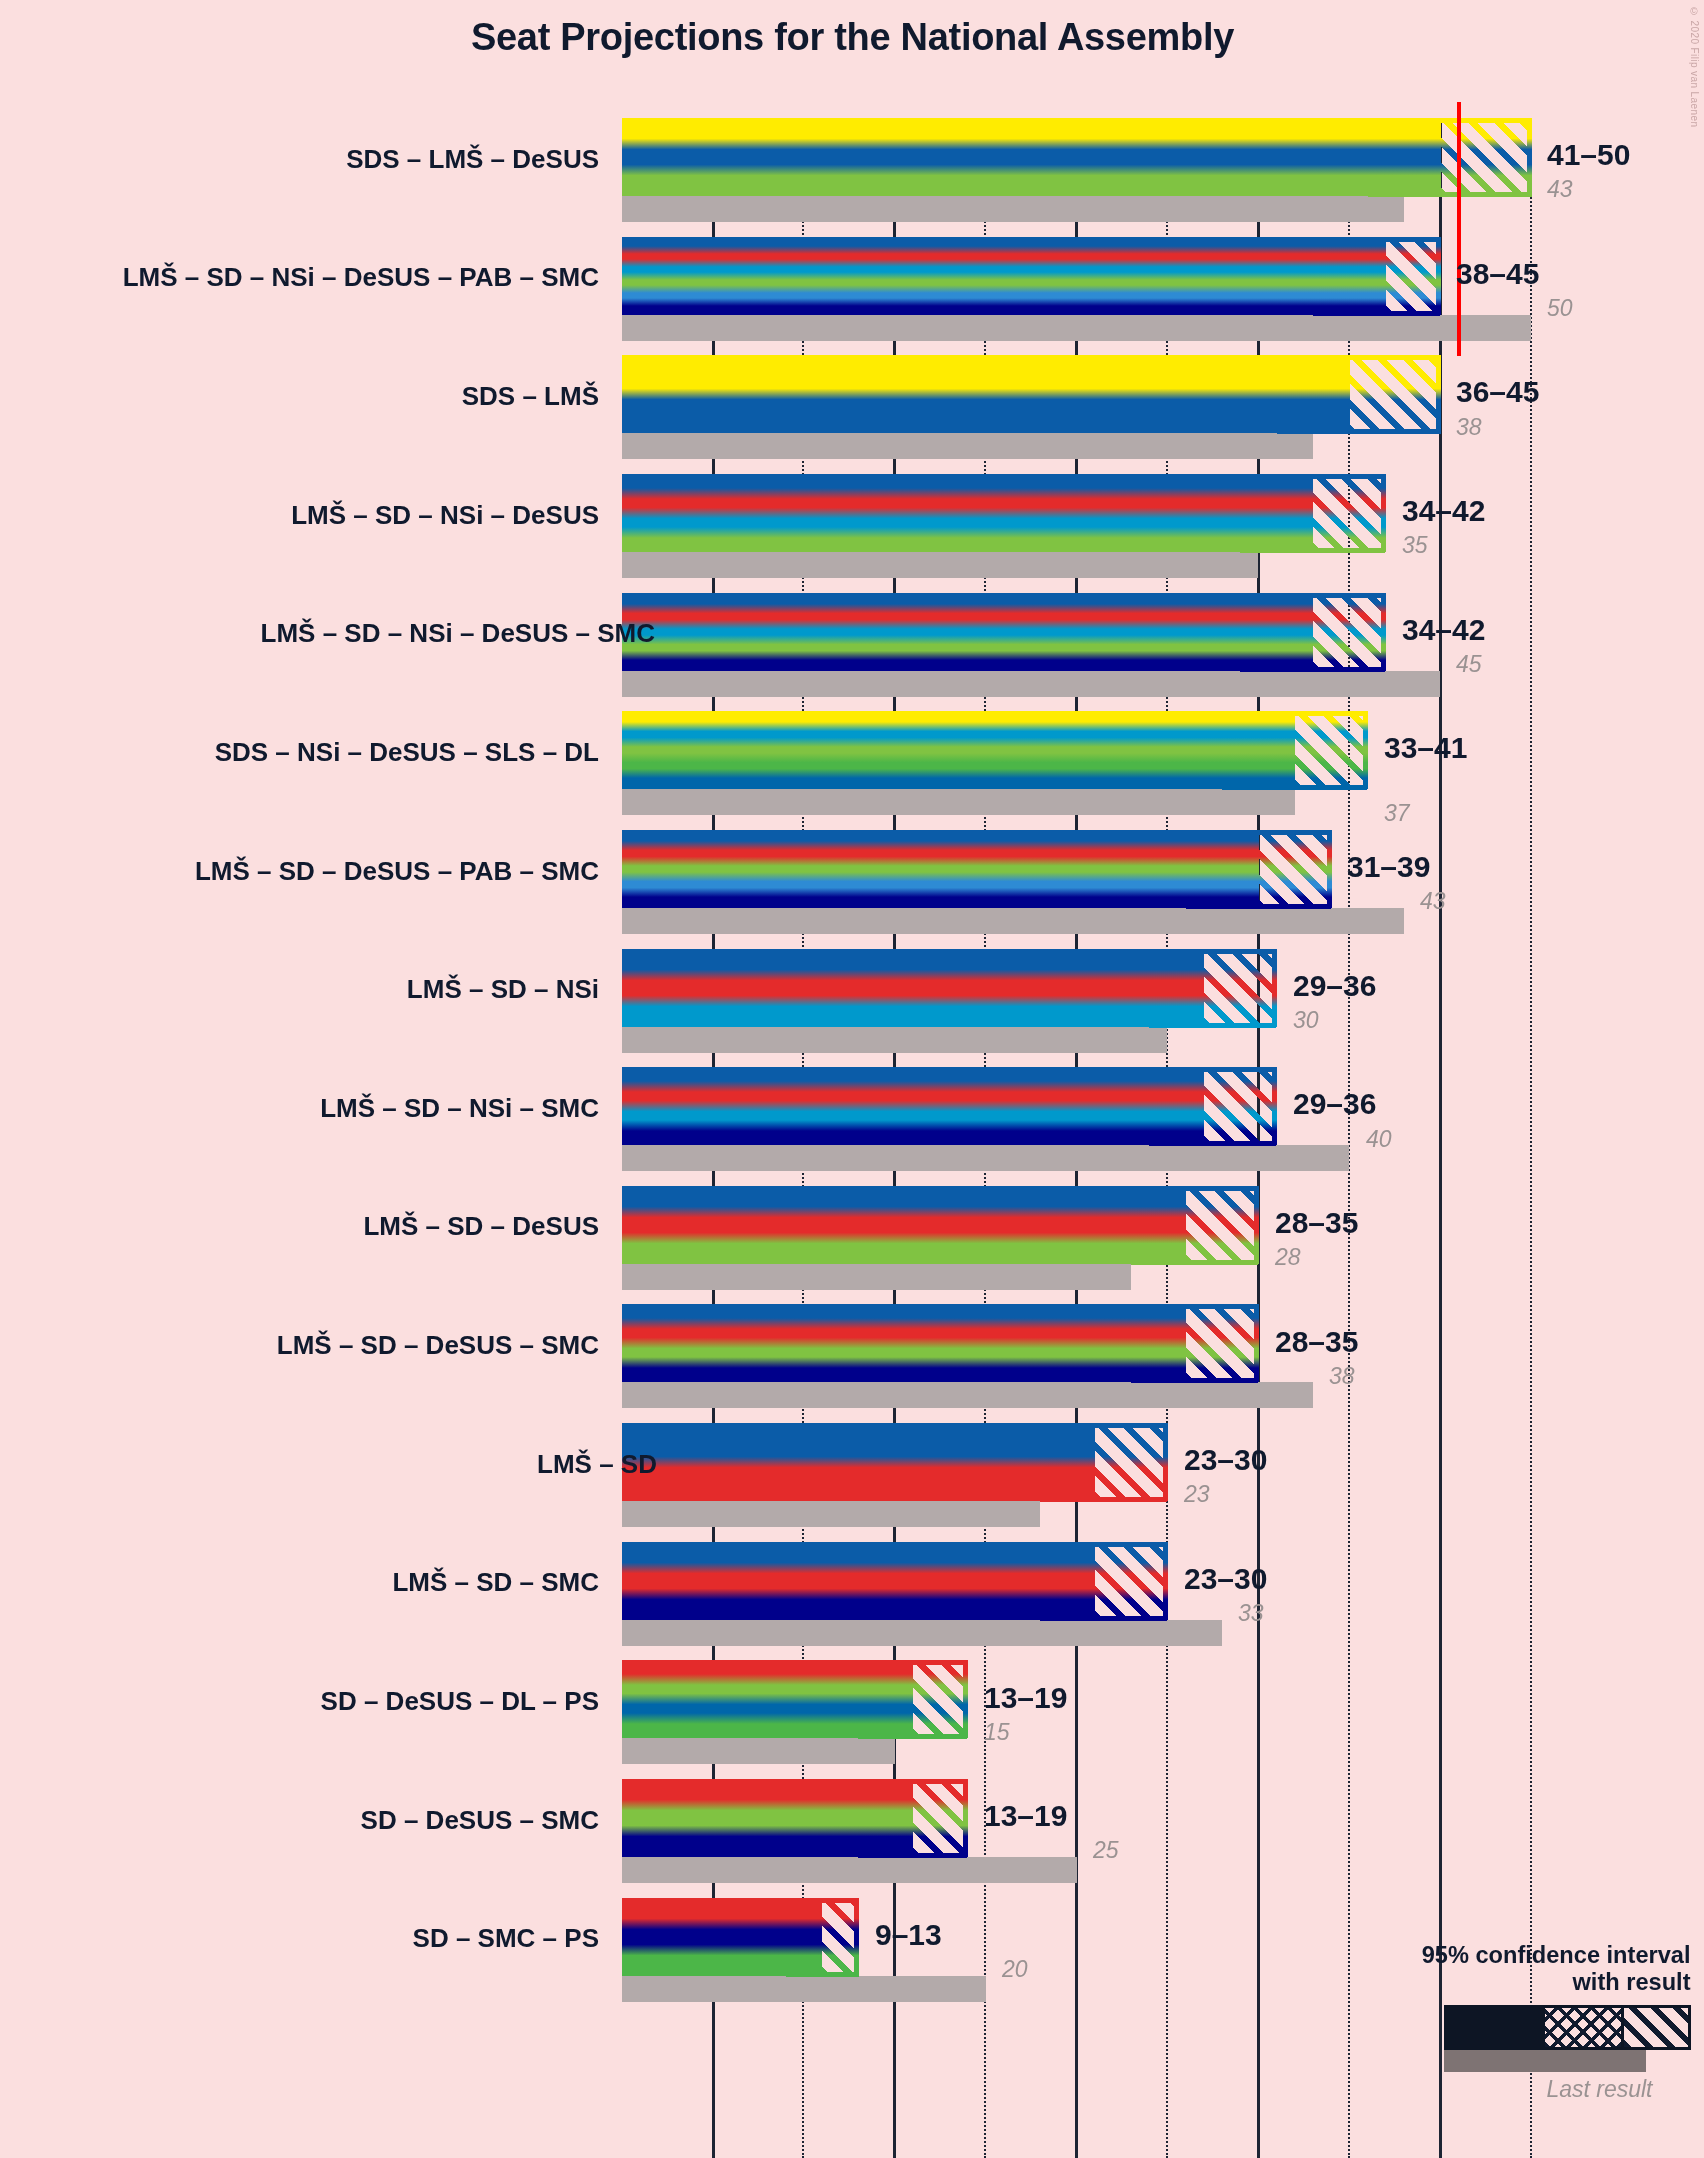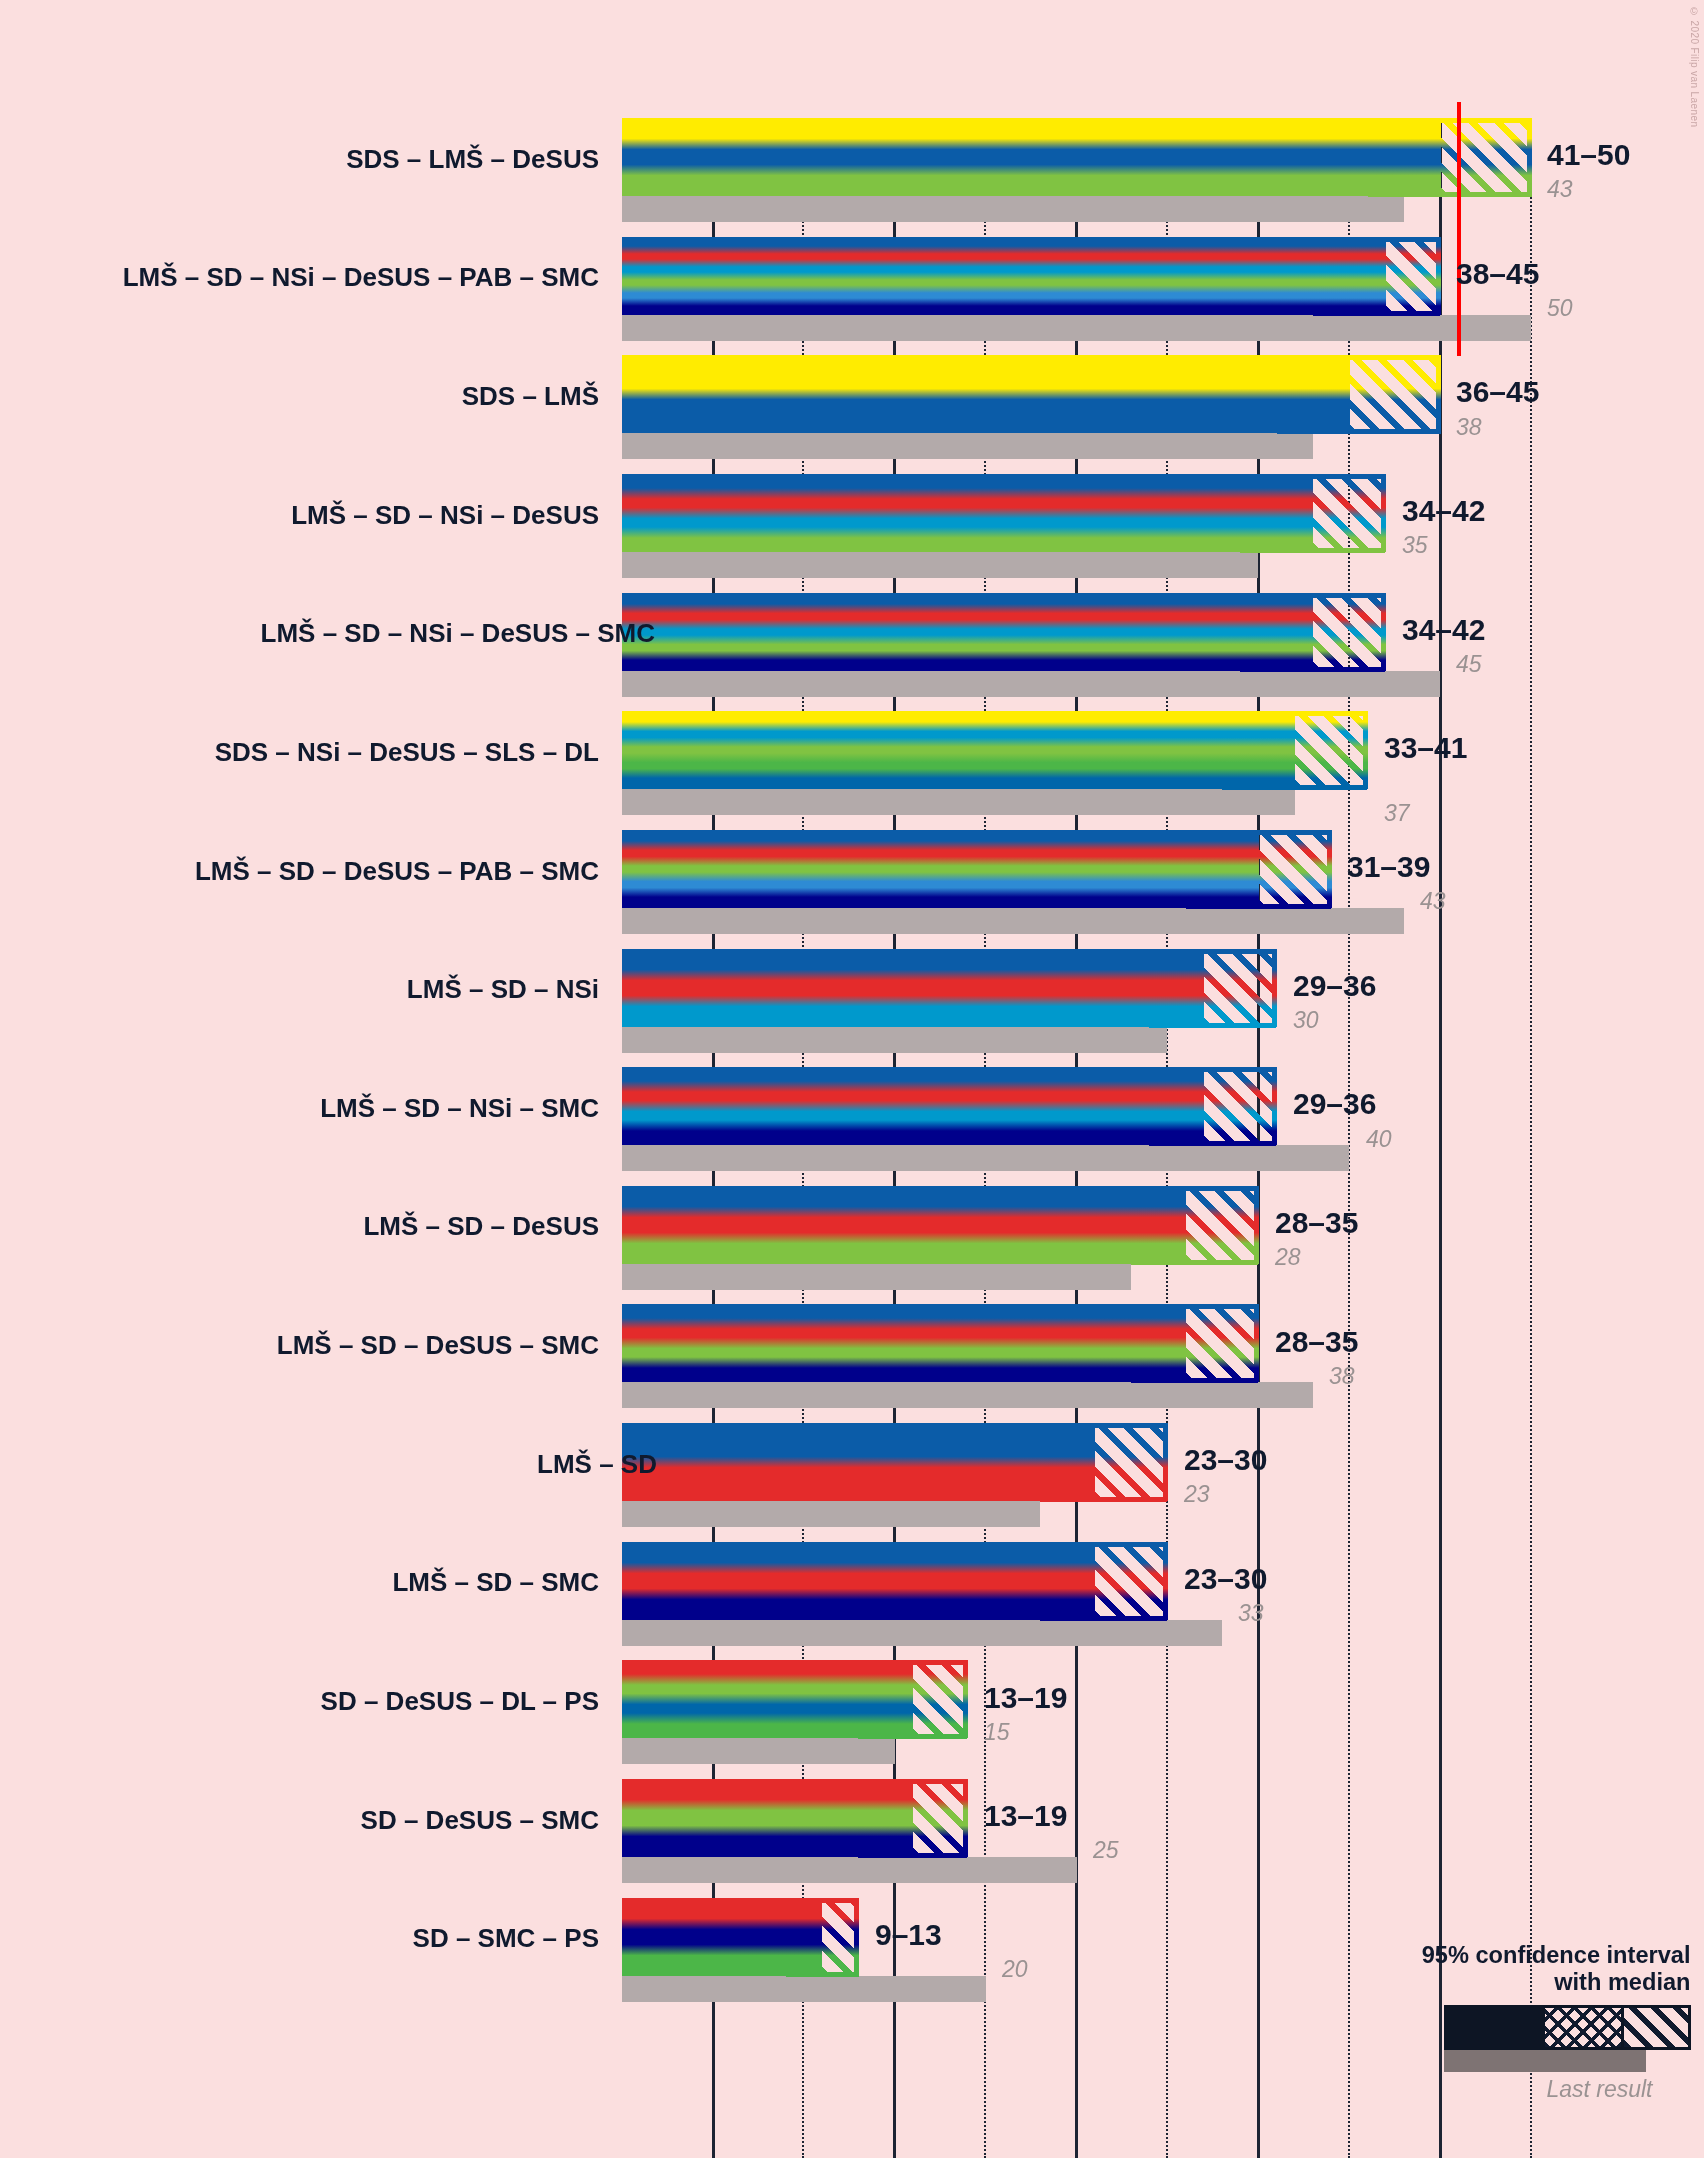--- a/index.html
+++ b/index.html
@@ -101,20 +101,21 @@
   .legend-last{
     position:relative;margin-left:auto;margin-top:0;
     width:202px;height:22px;background:#7e7373;margin-right:45px;
   }
   .legend-lastlabel{font-size:23px;font-style:italic;color:#9a9292;margin-top:3.6px;margin-right:38px;}
 </style>
 </head>
 <body>
 
 <div id="root">
+  <div class="title">Seat Projections for the National Assembly</div>
   <div class="copyright">© 2020 Filip van Laenen</div>
 
   <div id="plot">
       <div class="gridline" style="left: 90px;"></div>
       <div class="gridline" style="left: 271px;"></div>
       <div class="gridline" style="left: 453px;"></div>
       <div class="gridline" style="left: 635px;"></div>
       <div class="gridline" style="left: 817px;"></div>
       <div class="gridline dotted" style="left: 180px;"></div>
       <div class="gridline dotted" style="left: 362px;"></div>
@@ -345,21 +346,21 @@
       <div class="lastnum" style="left: 984px; top: 1719px;">15</div>
       <div class="label" style="right: 1106px; top: 1805px;">SD – DeSUS – SMC</div>
       <div class="ci" style="left: 984px; top: 1799px;">13–19</div>
       <div class="lastnum" style="left: 1093px; top: 1837px;">25</div>
       <div class="label" style="right: 1106px; top: 1923px;">SD – SMC – PS</div>
       <div class="ci" style="left: 875px; top: 1918px;">9–13</div>
       <div class="lastnum" style="left: 1002px; top: 1956px;">20</div>
     </div>
 <div class="legend">
       <div class="legend-t1">95% confidence interval</div>
-      <div class="legend-t2">with median</div>
+      <div class="legend-t2">with result</div>
       <div class="legend-bar">
         <div class="legend-x" style="background: repeating-linear-gradient(45deg, rgb(16, 26, 46) 0px, rgb(16, 26, 46) 3.6px, transparent 3.6px, transparent 11.8px), repeating-linear-gradient(-45deg, rgb(16, 26, 46) 0px, rgb(16, 26, 46) 3.6px, transparent 3.6px, transparent 11.8px) rgb(251, 223, 223);"></div>
         <div class="legend-d" style="background: repeating-linear-gradient(45deg, rgb(16, 26, 46) 0px, rgb(16, 26, 46) 5.5px, transparent 5.5px, transparent 15.5px) rgb(251, 223, 223);"></div>
       </div>
       <div class="legend-last"></div>
       <div class="legend-lastlabel">Last result</div>
     </div>
   </div>
 
 

